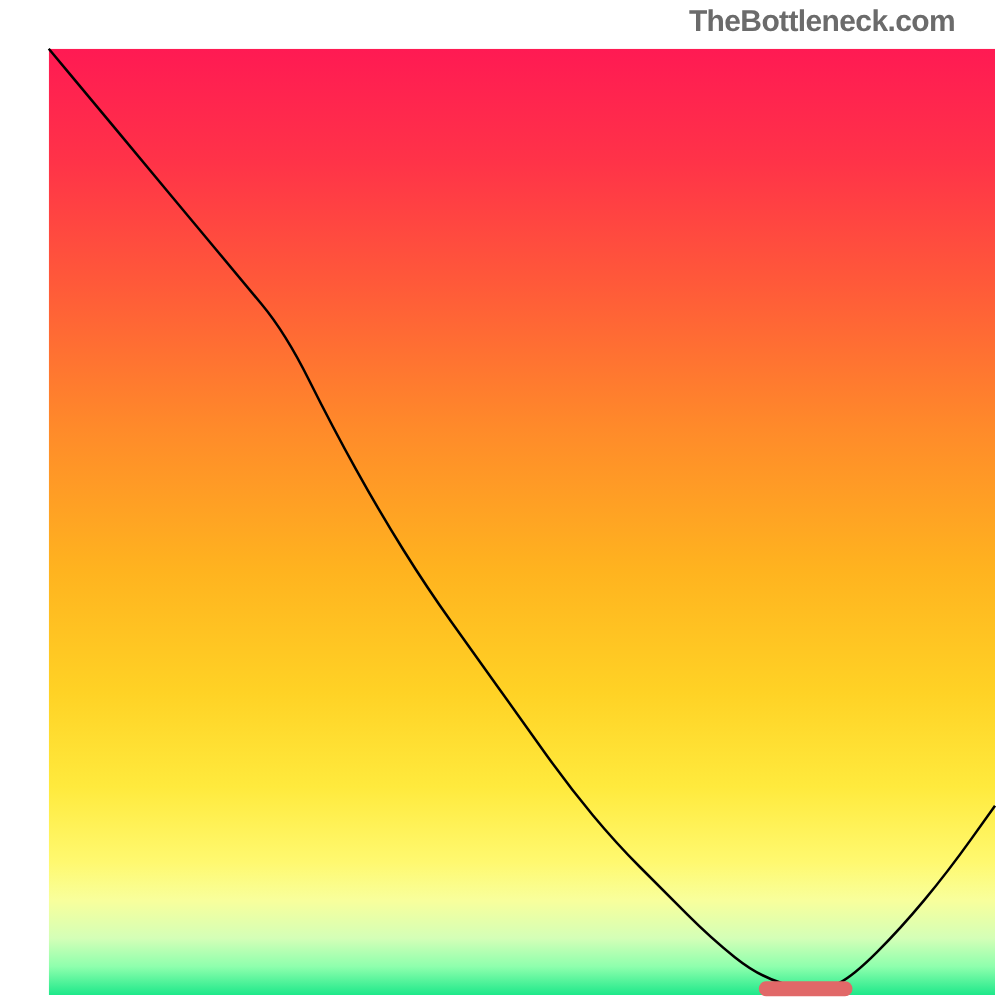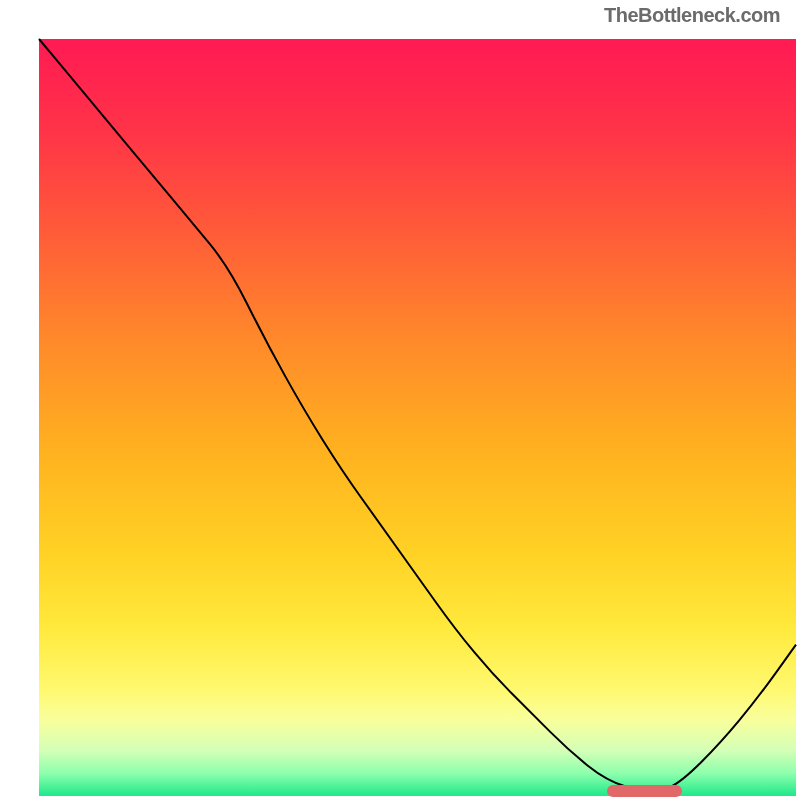--- a/index.html
+++ b/index.html
@@ -7,22 +7,22 @@
     width: 800px;
     height: 800px;
     background: #ffffff;
     position: relative;
     overflow: hidden;
     font-family: -apple-system, BlinkMacSystemFont, "Segoe UI", Arial, sans-serif;
   }
   .watermark {
     position: absolute;
     top: 4px;
-    right: 20px;
-    font-size: 20px;
+    right: 36px;
+    font-size: 24px;
     font-weight: 600;
     color: #6b6b6b;
     letter-spacing: -0.5px;
     z-index: 10;
   }
   .chart-area {
     position: absolute;
     left: 39px;
     top: 39px;
     width: 757px;

